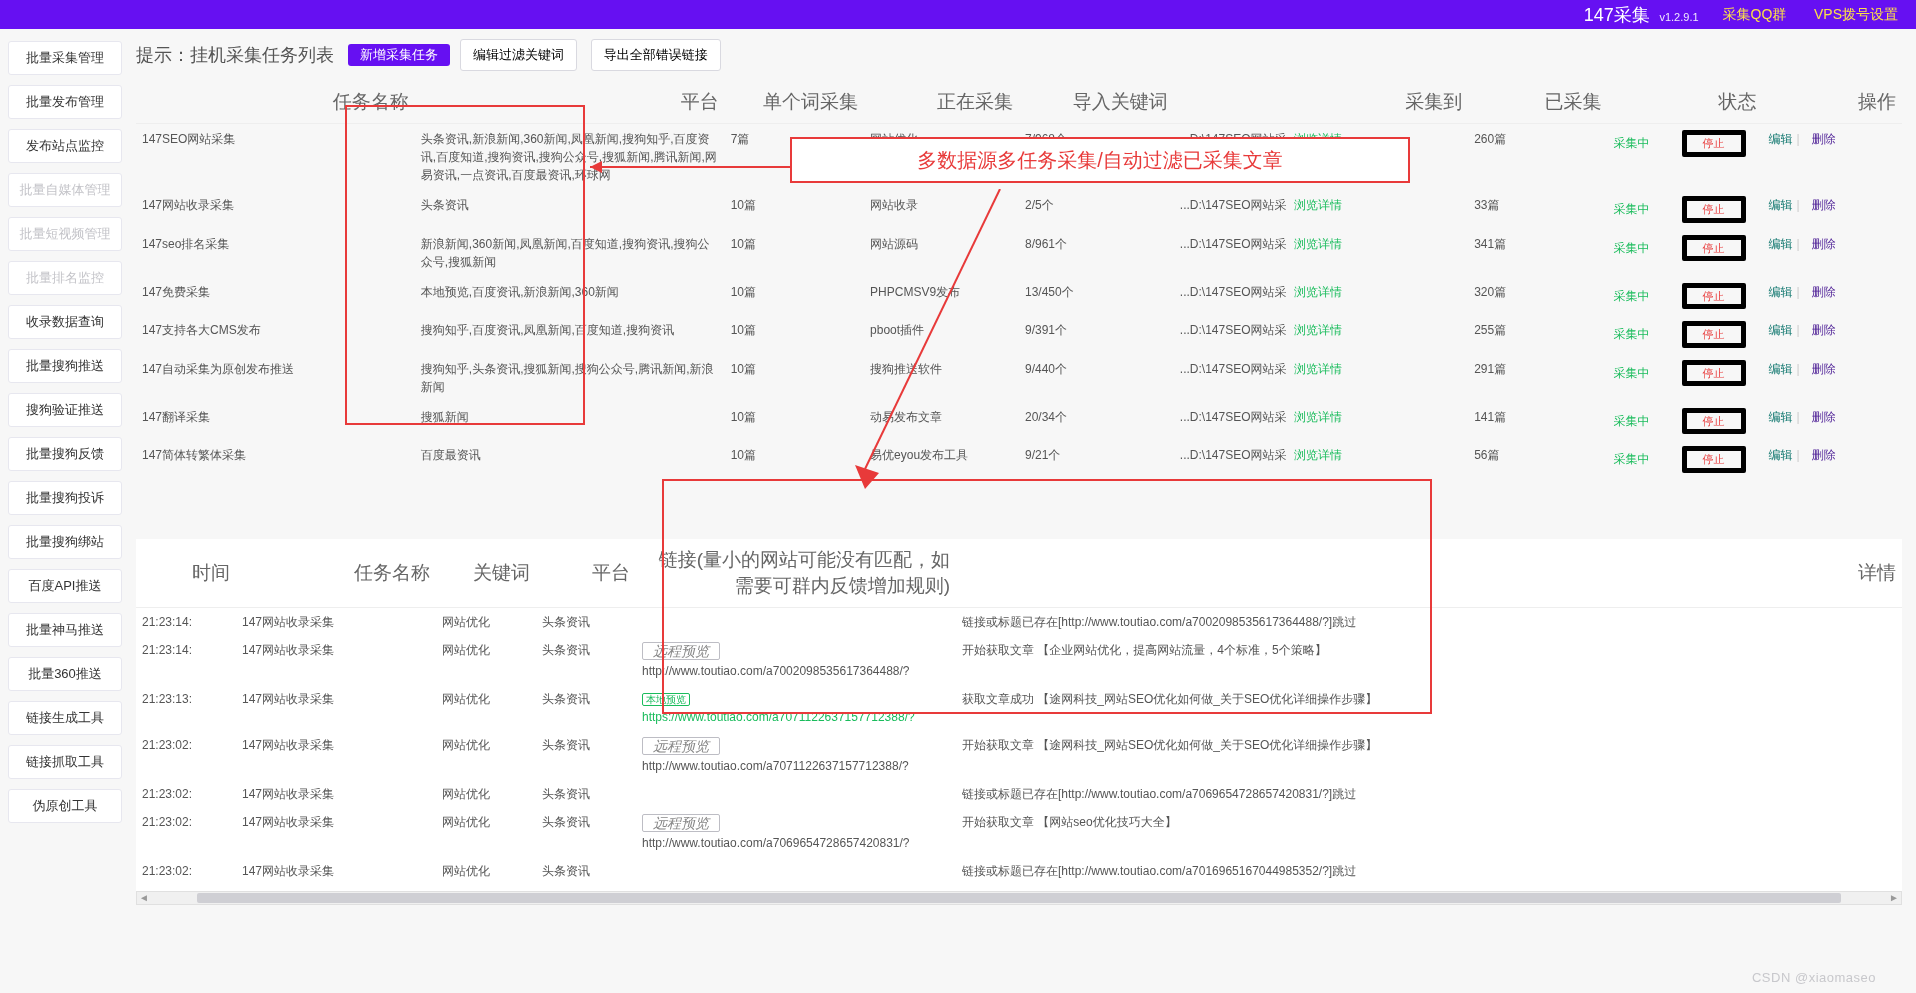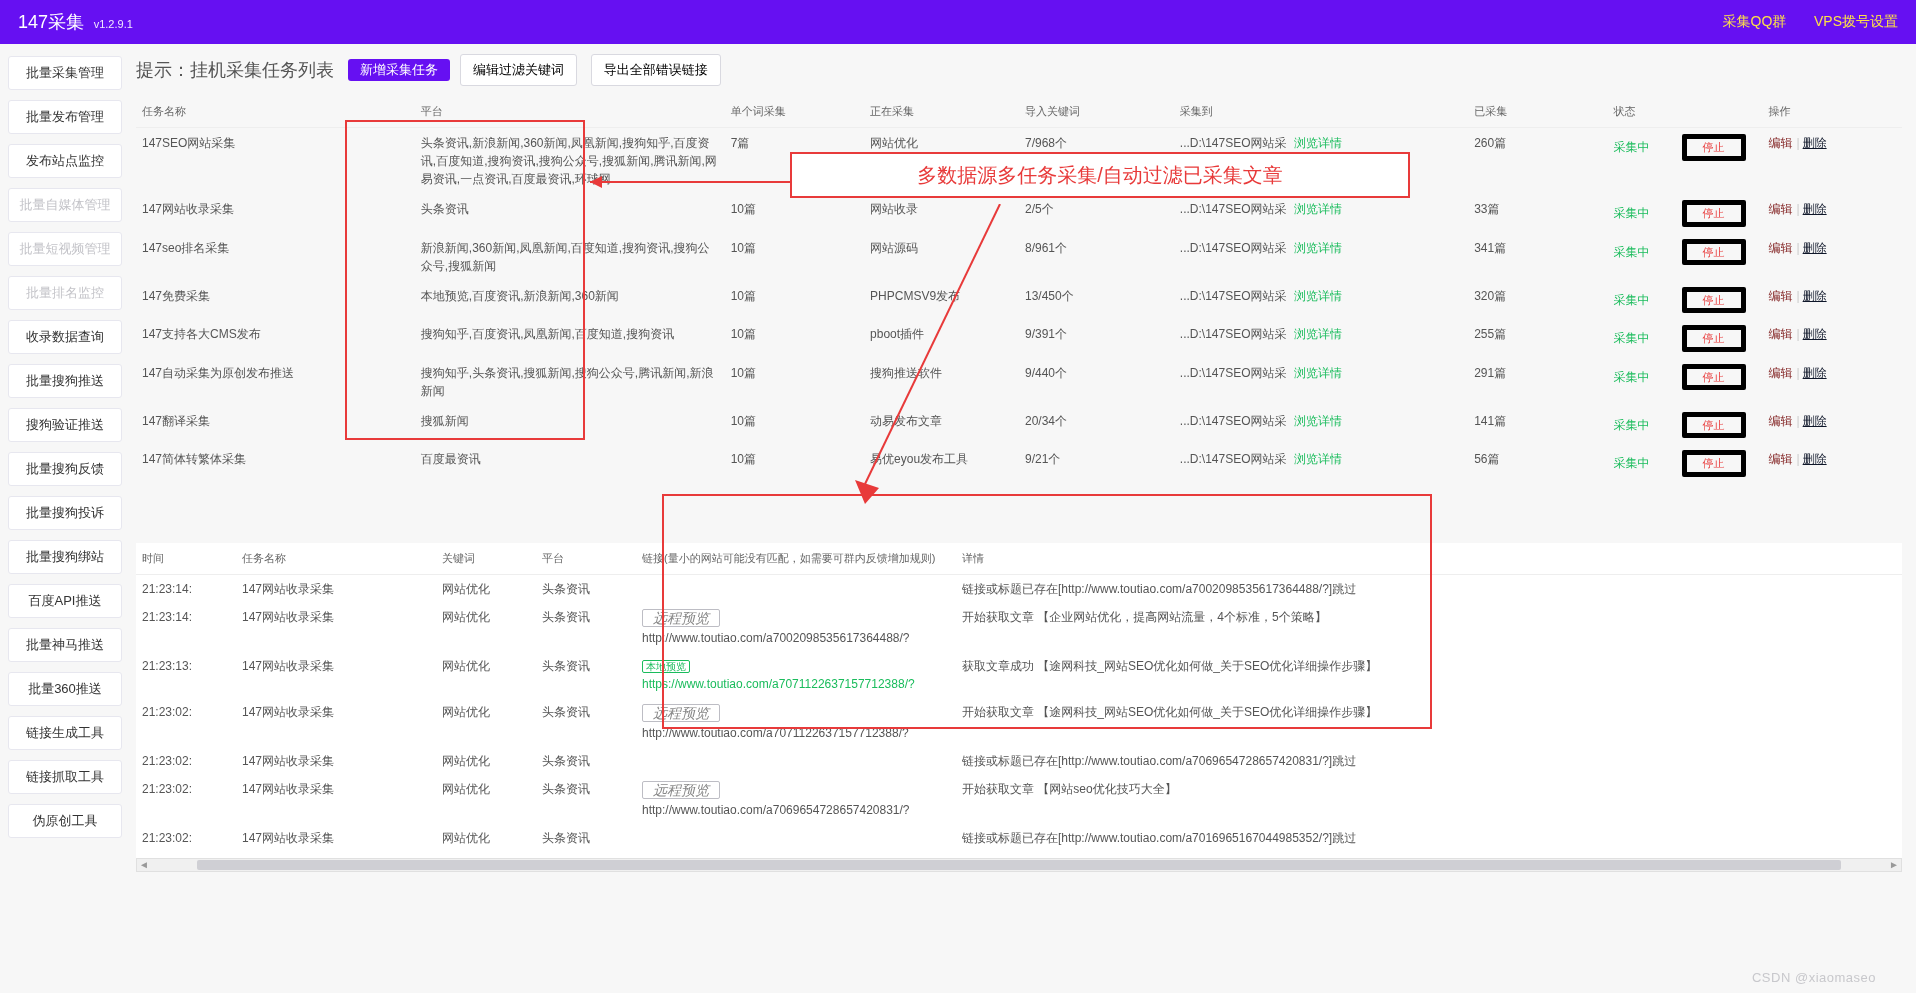--- a/index.html
+++ b/index.html
@@ -1,39 +1,39 @@
 <!DOCTYPE html>
 <html><head>
 <meta charset="utf-8">
 <style>
   *{box-sizing:border-box;margin:0;padding:0;}
   html,body{font-family:"Microsoft YaHei","PingFang SC",Arial,sans-serif;font-size:13px;color:#333;background:#f7f7f7;width:1916px;}
-  .topbar{background:#6610f2;color:#fff;height:44px;display:flex;align-items:center;padding:0 18px;justify-content:space-between;}
+  .topbar{background:#6610f2;color:#fff;height:29px;display:flex;align-items:center;padding:0 18px;justify-content:flex-end;}
   .topbar .brand{font-size:18px;font-weight:500;}
   .topbar .ver{font-size:11px;opacity:.9;margin-left:6px;}
   .topbar .right a{color:#fde047;text-decoration:none;margin-left:24px;font-size:14px;}
   .body{display:flex;align-items:flex-start;}
   .sidebar{width:130px;padding:12px 8px;}
   .sidebar .item{background:#fff;border:1px solid #e7e7ef;border-radius:3px;height:34px;display:flex;align-items:center;justify-content:center;font-size:13px;margin-bottom:10px;color:#333;cursor:pointer;}
   .sidebar .item.disabled{color:#c3c3c8;}
   .main{flex:1;padding:10px 14px 10px 6px;position:relative;}
   .panel-head{display:flex;align-items:center;margin-bottom:10px;}
   .panel-head .left{display:flex;align-items:center;}
   .panel-head .title{font-size:18px;color:#555;}
   .panel-head .newbtn{background:#6610f2;color:#fff;border:none;border-radius:3px;padding:2px 12px;margin-left:14px;font-size:13px;cursor:pointer;}
   .panel-head .right button{background:#fff;border:1px solid #d9d9e0;border-radius:3px;padding:6px 12px;margin-left:10px;font-size:13px;cursor:pointer;}
   table{width:100%;border-collapse:collapse;table-layout:fixed;}
-  thead th{font-weight:500;color:#666;font-size:11px;text-align:left;padding:8px 6px;border-bottom:1px solid #eee;}
+  thead th{font-weight:500;color:#666;font-size:19px;text-align:right;padding:8px 6px;border-bottom:1px solid #eee;}
   tbody td{font-size:12px;color:#555;padding:6px 6px;vertical-align:top;line-height:1.5;}
   .browse{color:#1abc5c;margin-left:4px;}
   .gather{color:#1abc5c;margin-right:4px;}
   .stop{border:5px solid #000000;color:#e83a3a;font-size:11px;padding:0 16px;border-radius:2px;display:inline-block;margin-left:28px;}
-  .edit{color:#7f1d1d;margin-right:4px;}
+  .edit{color:#0f766e;margin-right:4px;}
   .pipe{color:#ccc;}
-  .del{color:#0f172a;margin-left:3px;text-decoration:underline;}
+  .del{color:#4c1d95;margin-left:12px;}
   .redbox1{position:absolute;border:2px solid #e83a3a;left:215px;top:76px;width:240px;height:320px;pointer-events:none;}
   .annot-box{position:absolute;border:2px solid #e83a3a;left:660px;top:108px;width:620px;height:46px;display:flex;align-items:center;justify-content:center;font-size:20px;color:#e83a3a;background:#fff;z-index:5;}
   .arrow1{position:absolute;left:460px;top:132px;width:200px;height:12px;pointer-events:none;}
   .arrow1 .line{position:absolute;top:5px;left:0;right:0;height:2px;background:#e83a3a;}
   .arrow1 .head{position:absolute;left:0;top:0;width:0;height:0;border-top:6px solid transparent;border-bottom:6px solid transparent;border-right:12px solid #e83a3a;}
   .arrow2{position:absolute;left:715px;top:160px;width:180px;height:300px;pointer-events:none;}
   .arrow2 svg{width:100%;height:100%;}
   .redbox2{position:absolute;border:2px solid #e83a3a;left:532px;top:450px;width:770px;height:235px;pointer-events:none;}
   .logsec{margin-top:60px;background:#fff;}
   .logsec table thead th{padding:8px 6px;}

